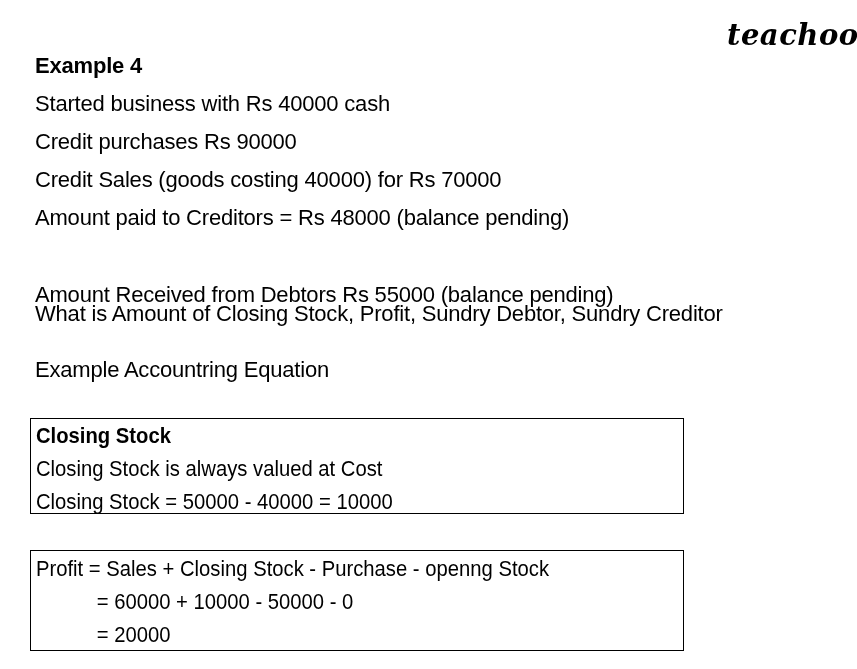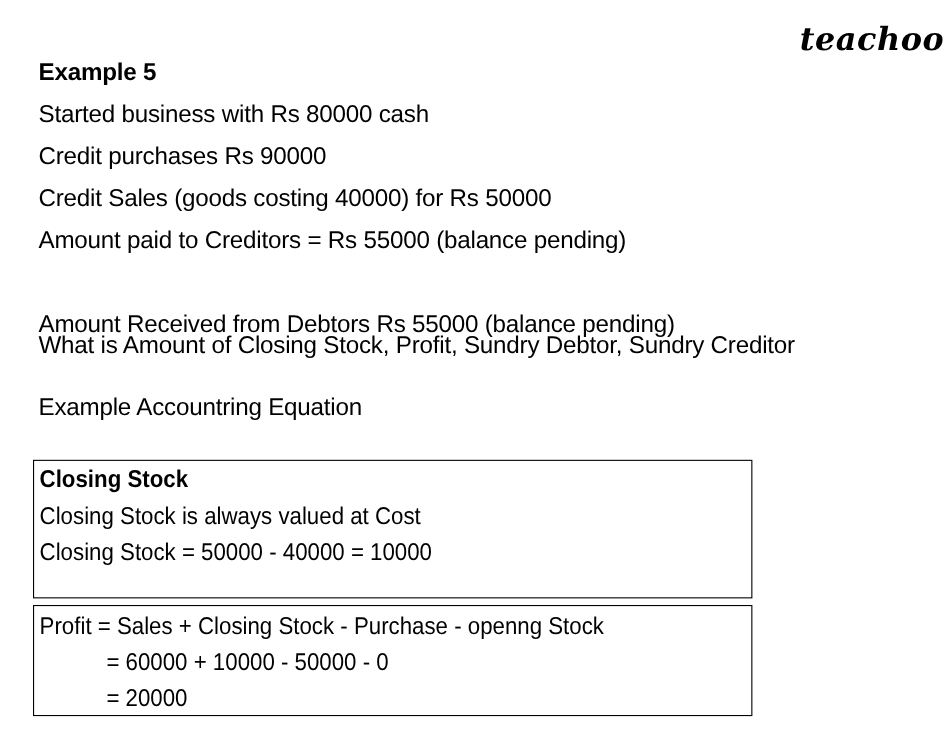--- a/index.html
+++ b/index.html
@@ -9,31 +9,31 @@
   .bold { font-weight: bold; }
   .box { position: absolute; left: 30px; width: 654px; border: 1.5px solid #000; box-sizing: border-box; }
   .box .bl { position: absolute; left: 5px; font-size: 22px; white-space: nowrap; transform: scaleX(0.92); transform-origin: left; }
   .indent { padding-left: 66px; }
 </style>
 </head>
 <body>
 
 <div class="logo">teachoo</div>
 
-<div class="line bold" style="top:53px;">Example 5</div>
-<div class="line" style="top:91px;">Started business with Rs 80000 cash</div>
+<div class="line bold" style="top:53px;">Example 4</div>
+<div class="line" style="top:91px;">Started business with Rs 40000 cash</div>
 <div class="line" style="top:129px;">Credit purchases Rs 90000</div>
-<div class="line" style="top:167px;">Credit Sales (goods costing 40000) for Rs 50000</div>
-<div class="line" style="top:205px;">Amount paid to Creditors = Rs 55000 (balance pending)</div>
+<div class="line" style="top:167px;">Credit Sales (goods costing 40000) for Rs 70000</div>
+<div class="line" style="top:205px;">Amount paid to Creditors = Rs 48000 (balance pending)</div>
 <div class="line" style="top:243px;margin-top:39px;">Amount Received from Debtors Rs 55000 (balance pending)</div>
 
 <div class="line" style="top:301px;">What is Amount of Closing Stock, Profit, Sundry Debtor, Sundry Creditor</div>
 <div class="line" style="top:357px;">Example Accountring Equation</div>
 
-<div class="box" style="top:418px; height:126px;">
+<div class="box" style="top:418px; height:96px;">
   <div class="bl bold" style="top:4px;">Closing Stock</div>
   <div class="bl" style="top:37px;">Closing Stock is always valued at Cost</div>
   <div class="bl" style="top:70px;">Closing Stock = 50000 - 40000 = 10000</div>
 </div>
 
 <div class="box" style="top:550px; height:101px;">
   <div class="bl" style="top:5px;">Profit = Sales + Closing Stock - Purchase - openng Stock</div>
   <div class="bl indent" style="top:38px;">= 60000 + 10000 - 50000 - 0</div>
   <div class="bl indent" style="top:71px;">= 20000</div>
 </div>

